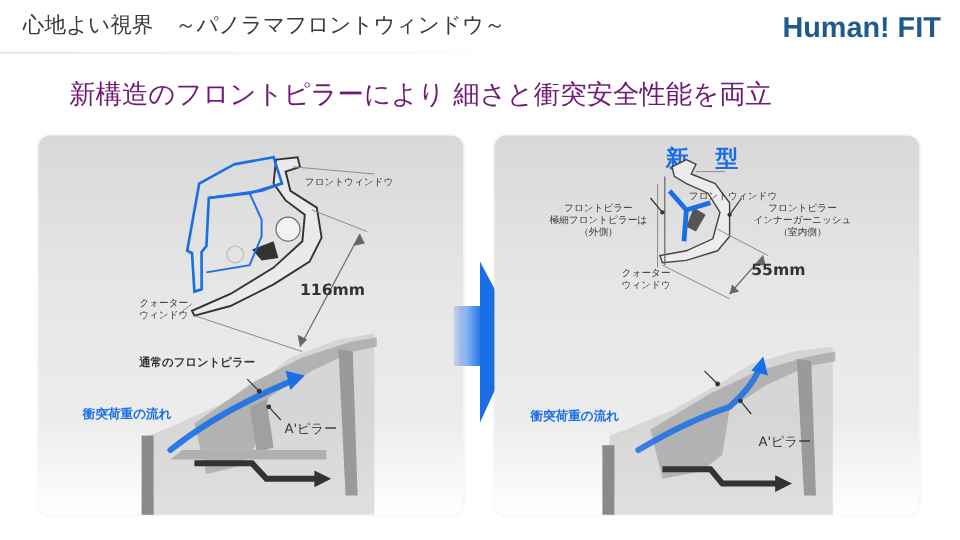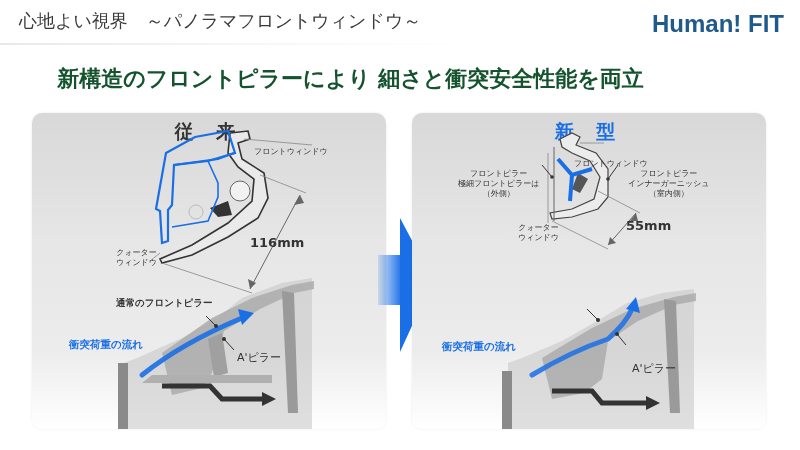--- a/index.html
+++ b/index.html
@@ -17,21 +17,21 @@
     position:absolute; left:0; top:43px; width:470px; height:2px;
     background:linear-gradient(to right,#e8e8e8,#f6f6f6,rgba(255,255,255,0));
   }
   .brand {
     position:absolute; right:16px; top:10px;
     font-family:"Liberation Sans", sans-serif; font-weight:bold;
     font-size:24px; color:#1f5a8c; white-space:nowrap;
   }
   .headline {
     position:absolute; left:0; width:701px; top:64px; text-align:center;
-    font-size:22px; font-weight:bold; color:#14532d; white-space:nowrap;
+    font-size:22px; font-weight:normal; color:#701a75; white-space:nowrap;
   }
   .panel {
     position:absolute; top:113px; width:354px; height:316px;
     border-radius:10px;
     background:linear-gradient(to bottom,#d8d8d8 0%,#e6e6e6 40%,#ececec 75%,#ffffff 100%);
     box-shadow: 0 0 3px rgba(0,0,0,0.08);
   }
   .panel.left { left:32px; }
   .panel.right { left:412px; }
   .panel-title {
@@ -52,21 +52,20 @@
 </head>
 <body>
 
 <div class="header-title">心地よい視界　～パノラマフロントウィンドウ～</div>
 <div class="header-line"></div>
 <div class="brand">Human! FIT</div>
 
 <div class="headline">新構造のフロントピラーにより 細さと衝突安全性能を両立</div>
 
 <div class="panel left">
-  <div class="panel-title">従 来</div>
 
   <svg width="354" height="316">
 
     <path d="M198 20 L216 18 L218 26 L206 30 L210 46 L232 60 L236 85 L226 105 L196 124 L160 142 L130 150 L128 146 L160 132 L196 110 L220 88 L222 66 L206 54 L196 40 Z" fill="#eaeaea" stroke="#333" stroke-width="1.6"></path>
     <circle cx="208" cy="78" r="10" fill="#f2f2f2" stroke="#666" stroke-width="1"></circle>
     <path d="M178 95 L196 88 L200 102 L186 104 Z" fill="#333"></path>
     <circle cx="164" cy="99" r="7" fill="none" stroke="#bbb" stroke-width="1"></circle>
 
     <path d="M163 24 L196 18 L203 40 L176 48 L142 52 L140 92 L136 97 L136 128 L130 130 L128 98 L124 96 L134 40 Z" fill="none" stroke="#1a6fe6" stroke-width="2.2"></path>
     <path d="M142 52 L186 46 L202 40" fill="none" stroke="#1a6fe6" stroke-width="2"></path>

